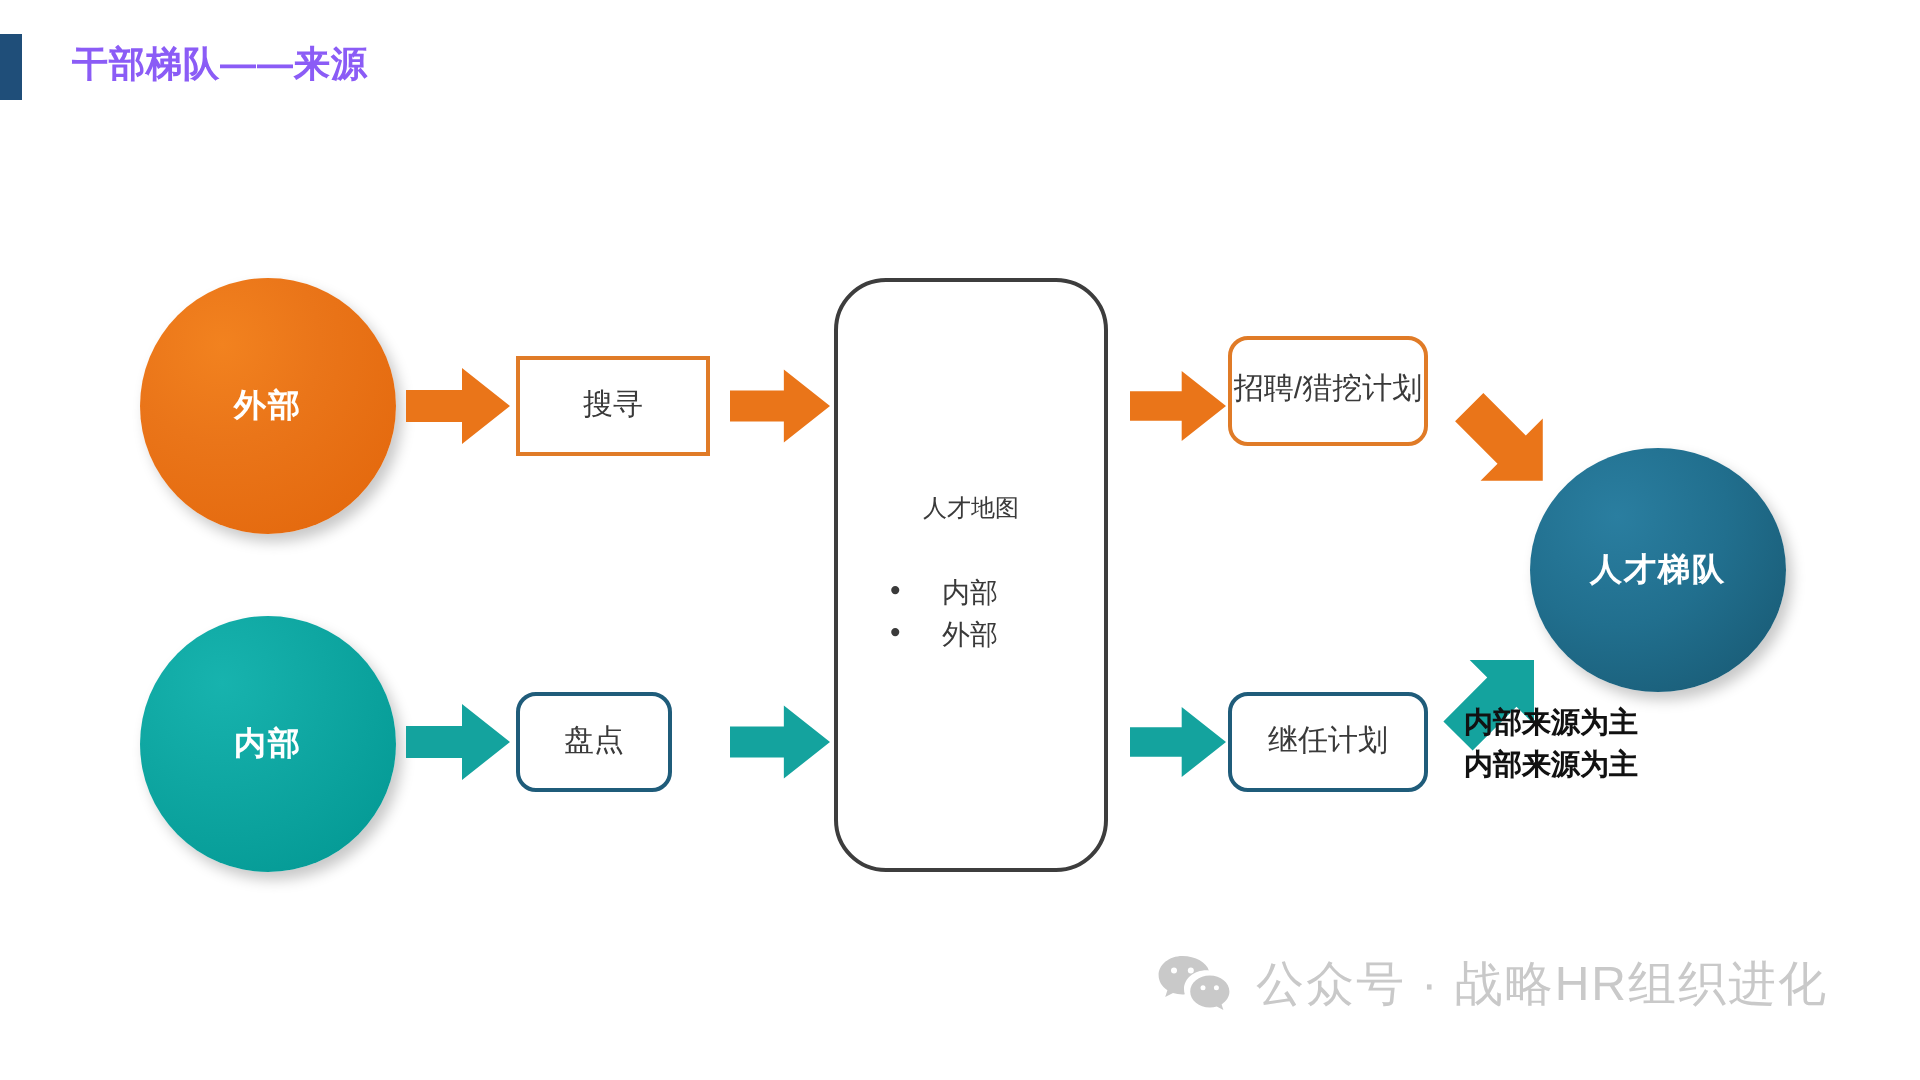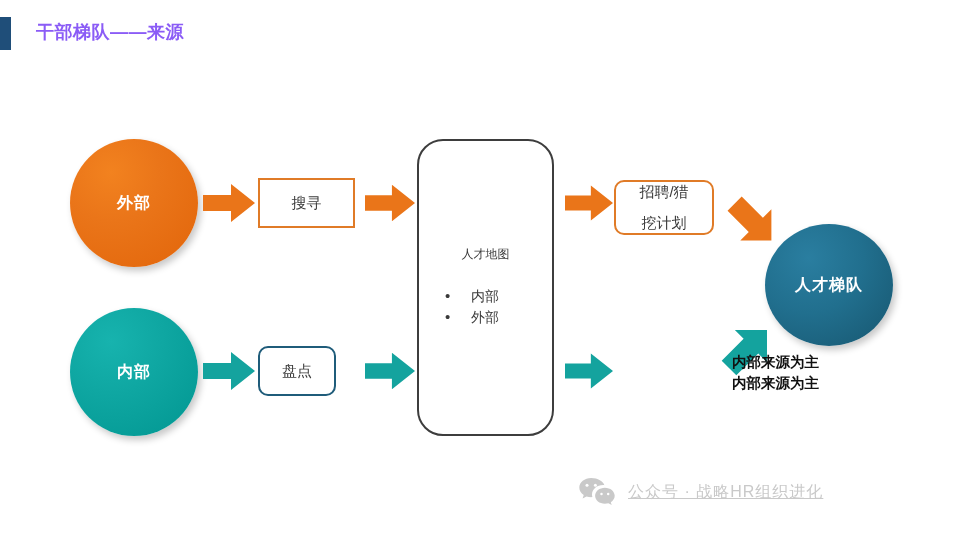--- a/index.html
+++ b/index.html
@@ -101,27 +101,26 @@
   .box-stock {
     left: 258px;
     top: 346px;
     width: 78px;
     height: 50px;
     border: 2px solid #1f5c7a;
     border-radius: 10px;
   }
   .box-recruit {
     left: 614px;
-    top: 180px;
+    top: 168px;
     width: 100px;
     height: 55px;
     border: 2px solid #e07b27;
     border-radius: 10px;
-    flex-direction: column;
-    justify-content: space-between;
+    flex-direction: row;
   }
   .box-succession {
     left: 614px;
     top: 346px;
     width: 100px;
     height: 50px;
     border: 2px solid #1f5c7a;
     border-radius: 10px;
   }
 
@@ -190,25 +189,24 @@
   
   .watermark {
     position: absolute;
     left: 578px;
     top: 476px;
     display: flex;
     align-items: center;
     gap: 12px;
   }
   .watermark-text {
-    font-size: 16px;
+    font-size: 24px;
     color: #c9c9c9;
     letter-spacing: 1px;
     white-space: nowrap;
-    text-decoration: underline;
   }
   .wechat-icon {
     display: block;
   }
 </style>
 </head>
 <body>
 
 <div class="slide">
 
@@ -257,20 +255,23 @@
     <polygon points="0,11 28,11 28,0 52,19 28,38 28,27 0,27" fill="#ea7519"></polygon>
   </svg>
 
   <svg class="arrow" style="left:565px; top:352px;" width="48" height="38" viewBox="0 0 52 38">
     <polygon points="0,11 28,11 28,0 52,19 28,38 28,27 0,27" fill="#14a39e"></polygon>
   </svg>
 
   <div class="box box-recruit">
     <span>招聘/猎</span>
     <span>挖计划</span>
+  </div>
+  <div class="box box-succession">
+    <span>继任计划</span>
   </div>
 
   <svg class="arrow" style="left:723px; top:192px;" width="60" height="60" viewBox="0 0 60 60">
     <g transform="rotate(45 30 30)">
       <polygon points="4,20 34,20 34,8 56,30 34,52 34,40 4,40" fill="#ea7519"></polygon>
     </g>
   </svg>
 
   <svg class="arrow" style="left:717px; top:318px;" width="62" height="62" viewBox="0 0 60 60">
     <g transform="rotate(-45 30 30)">

